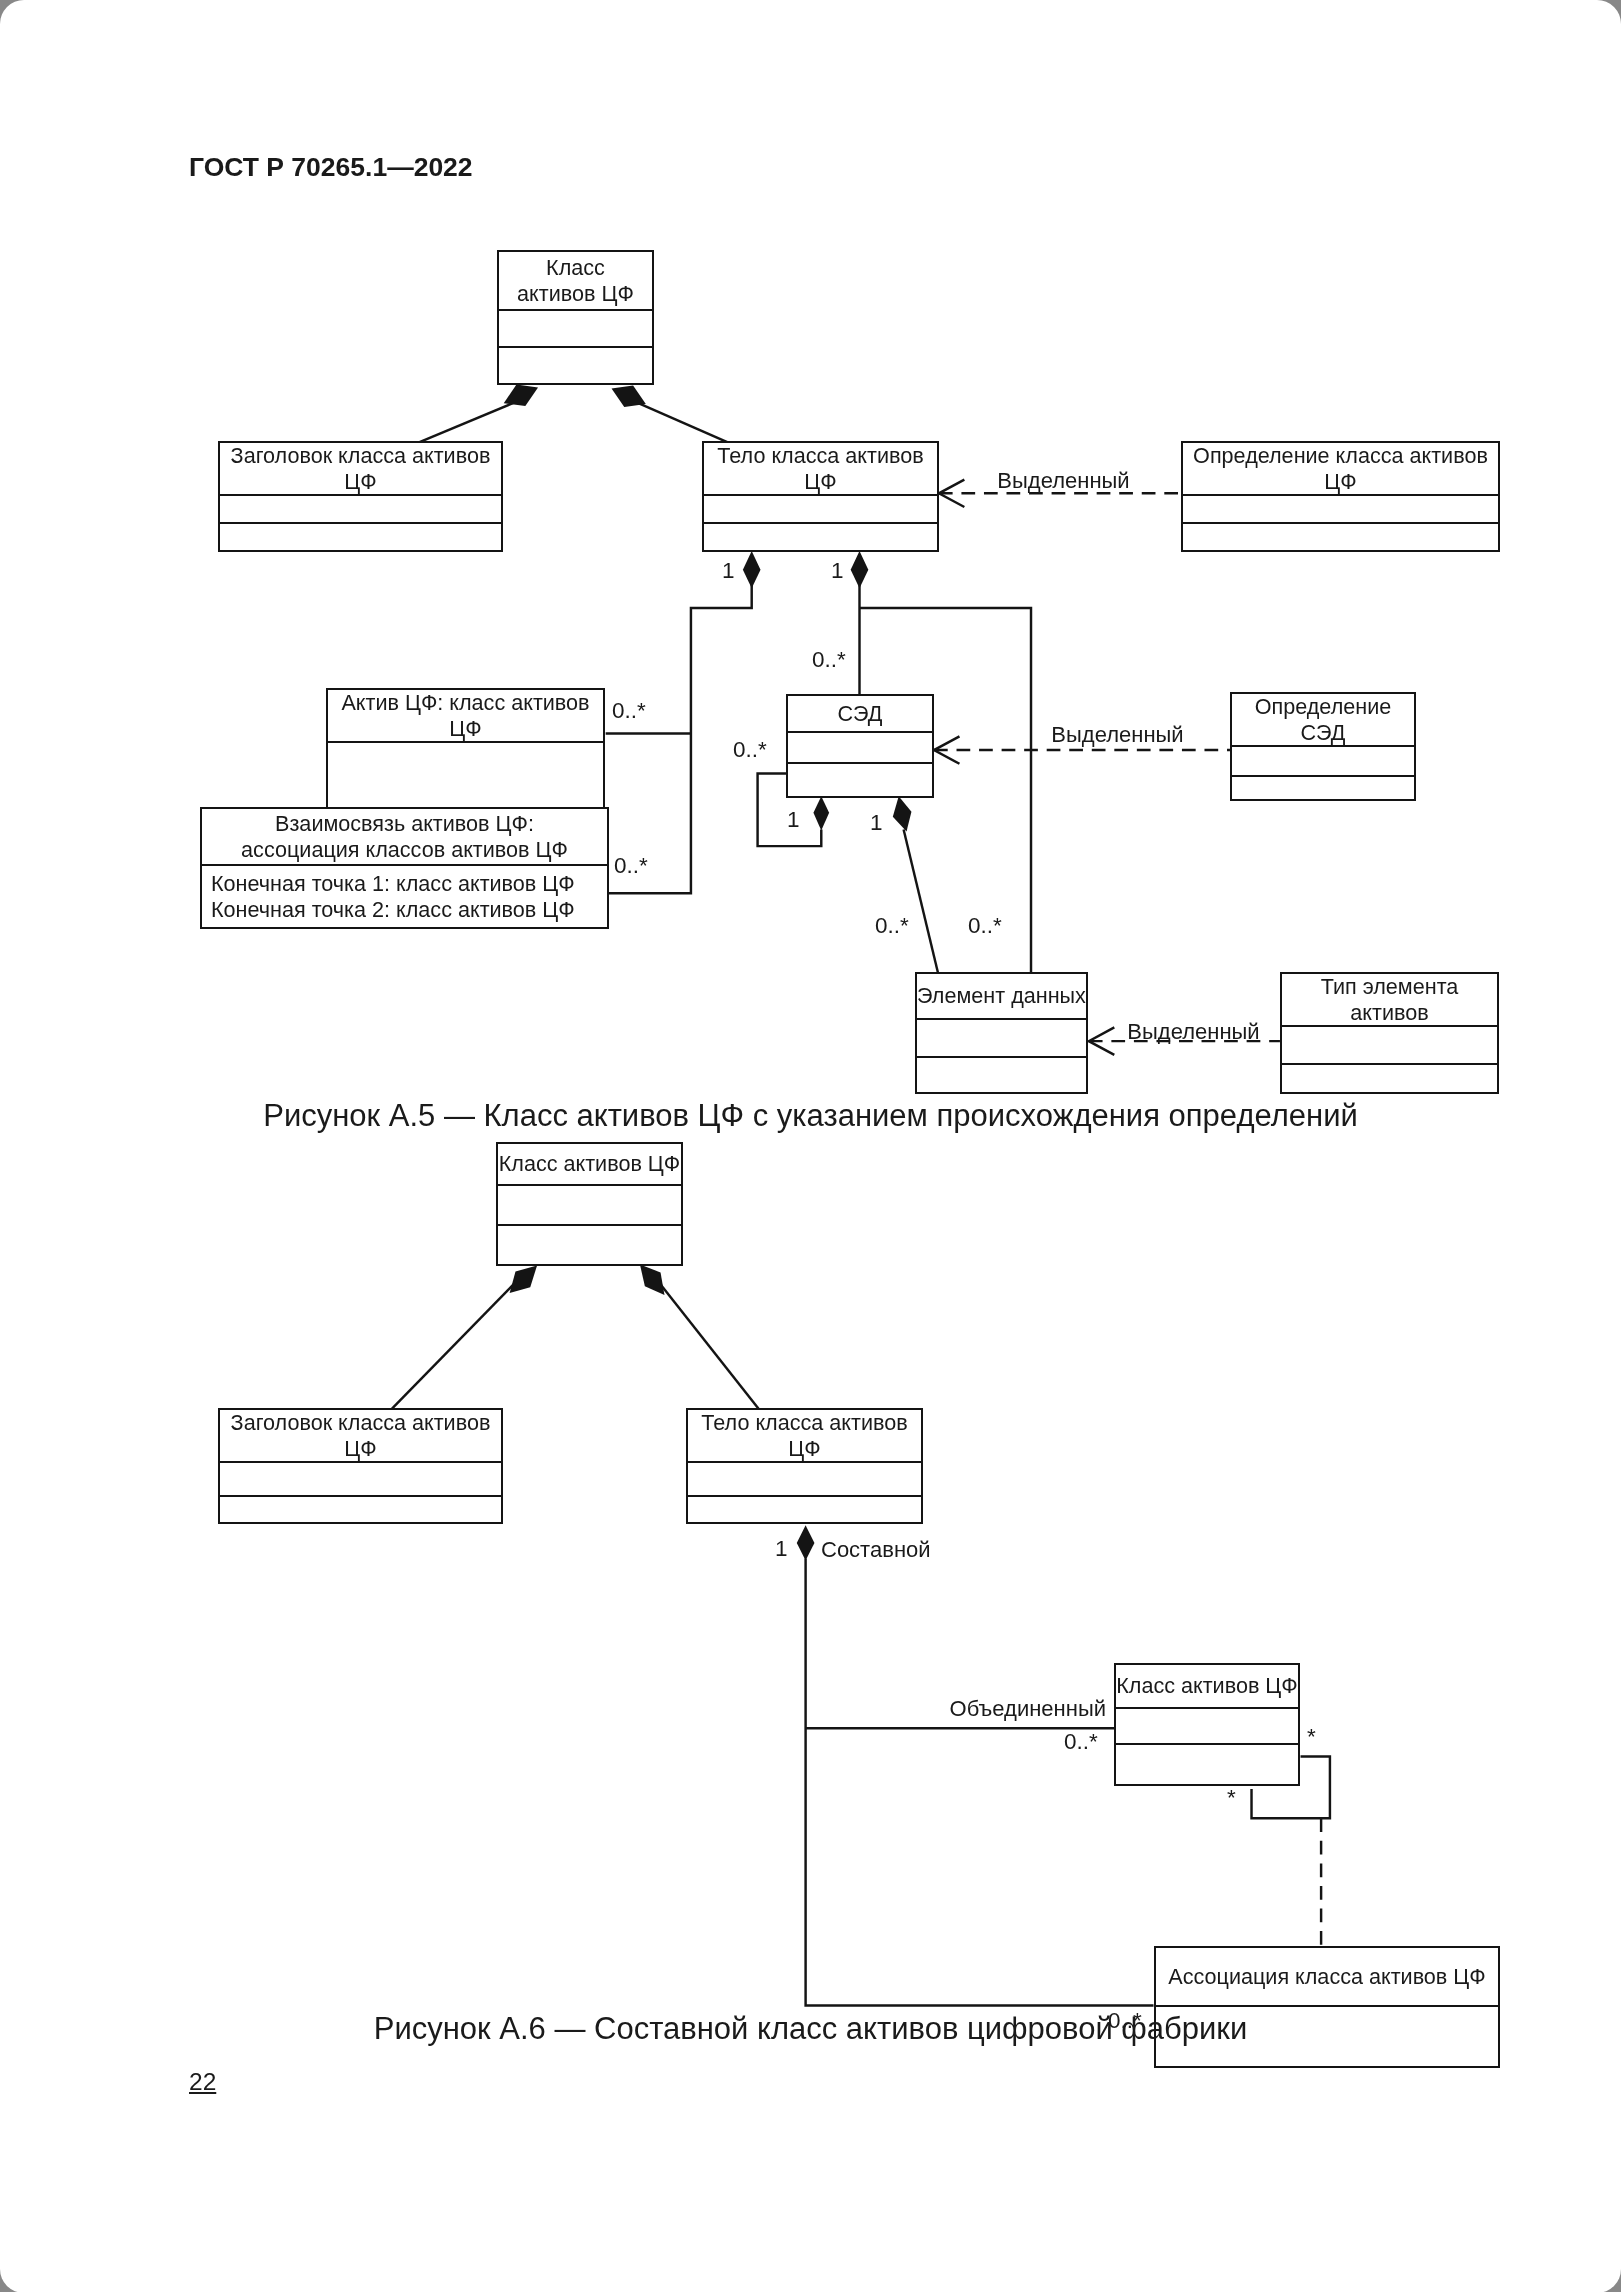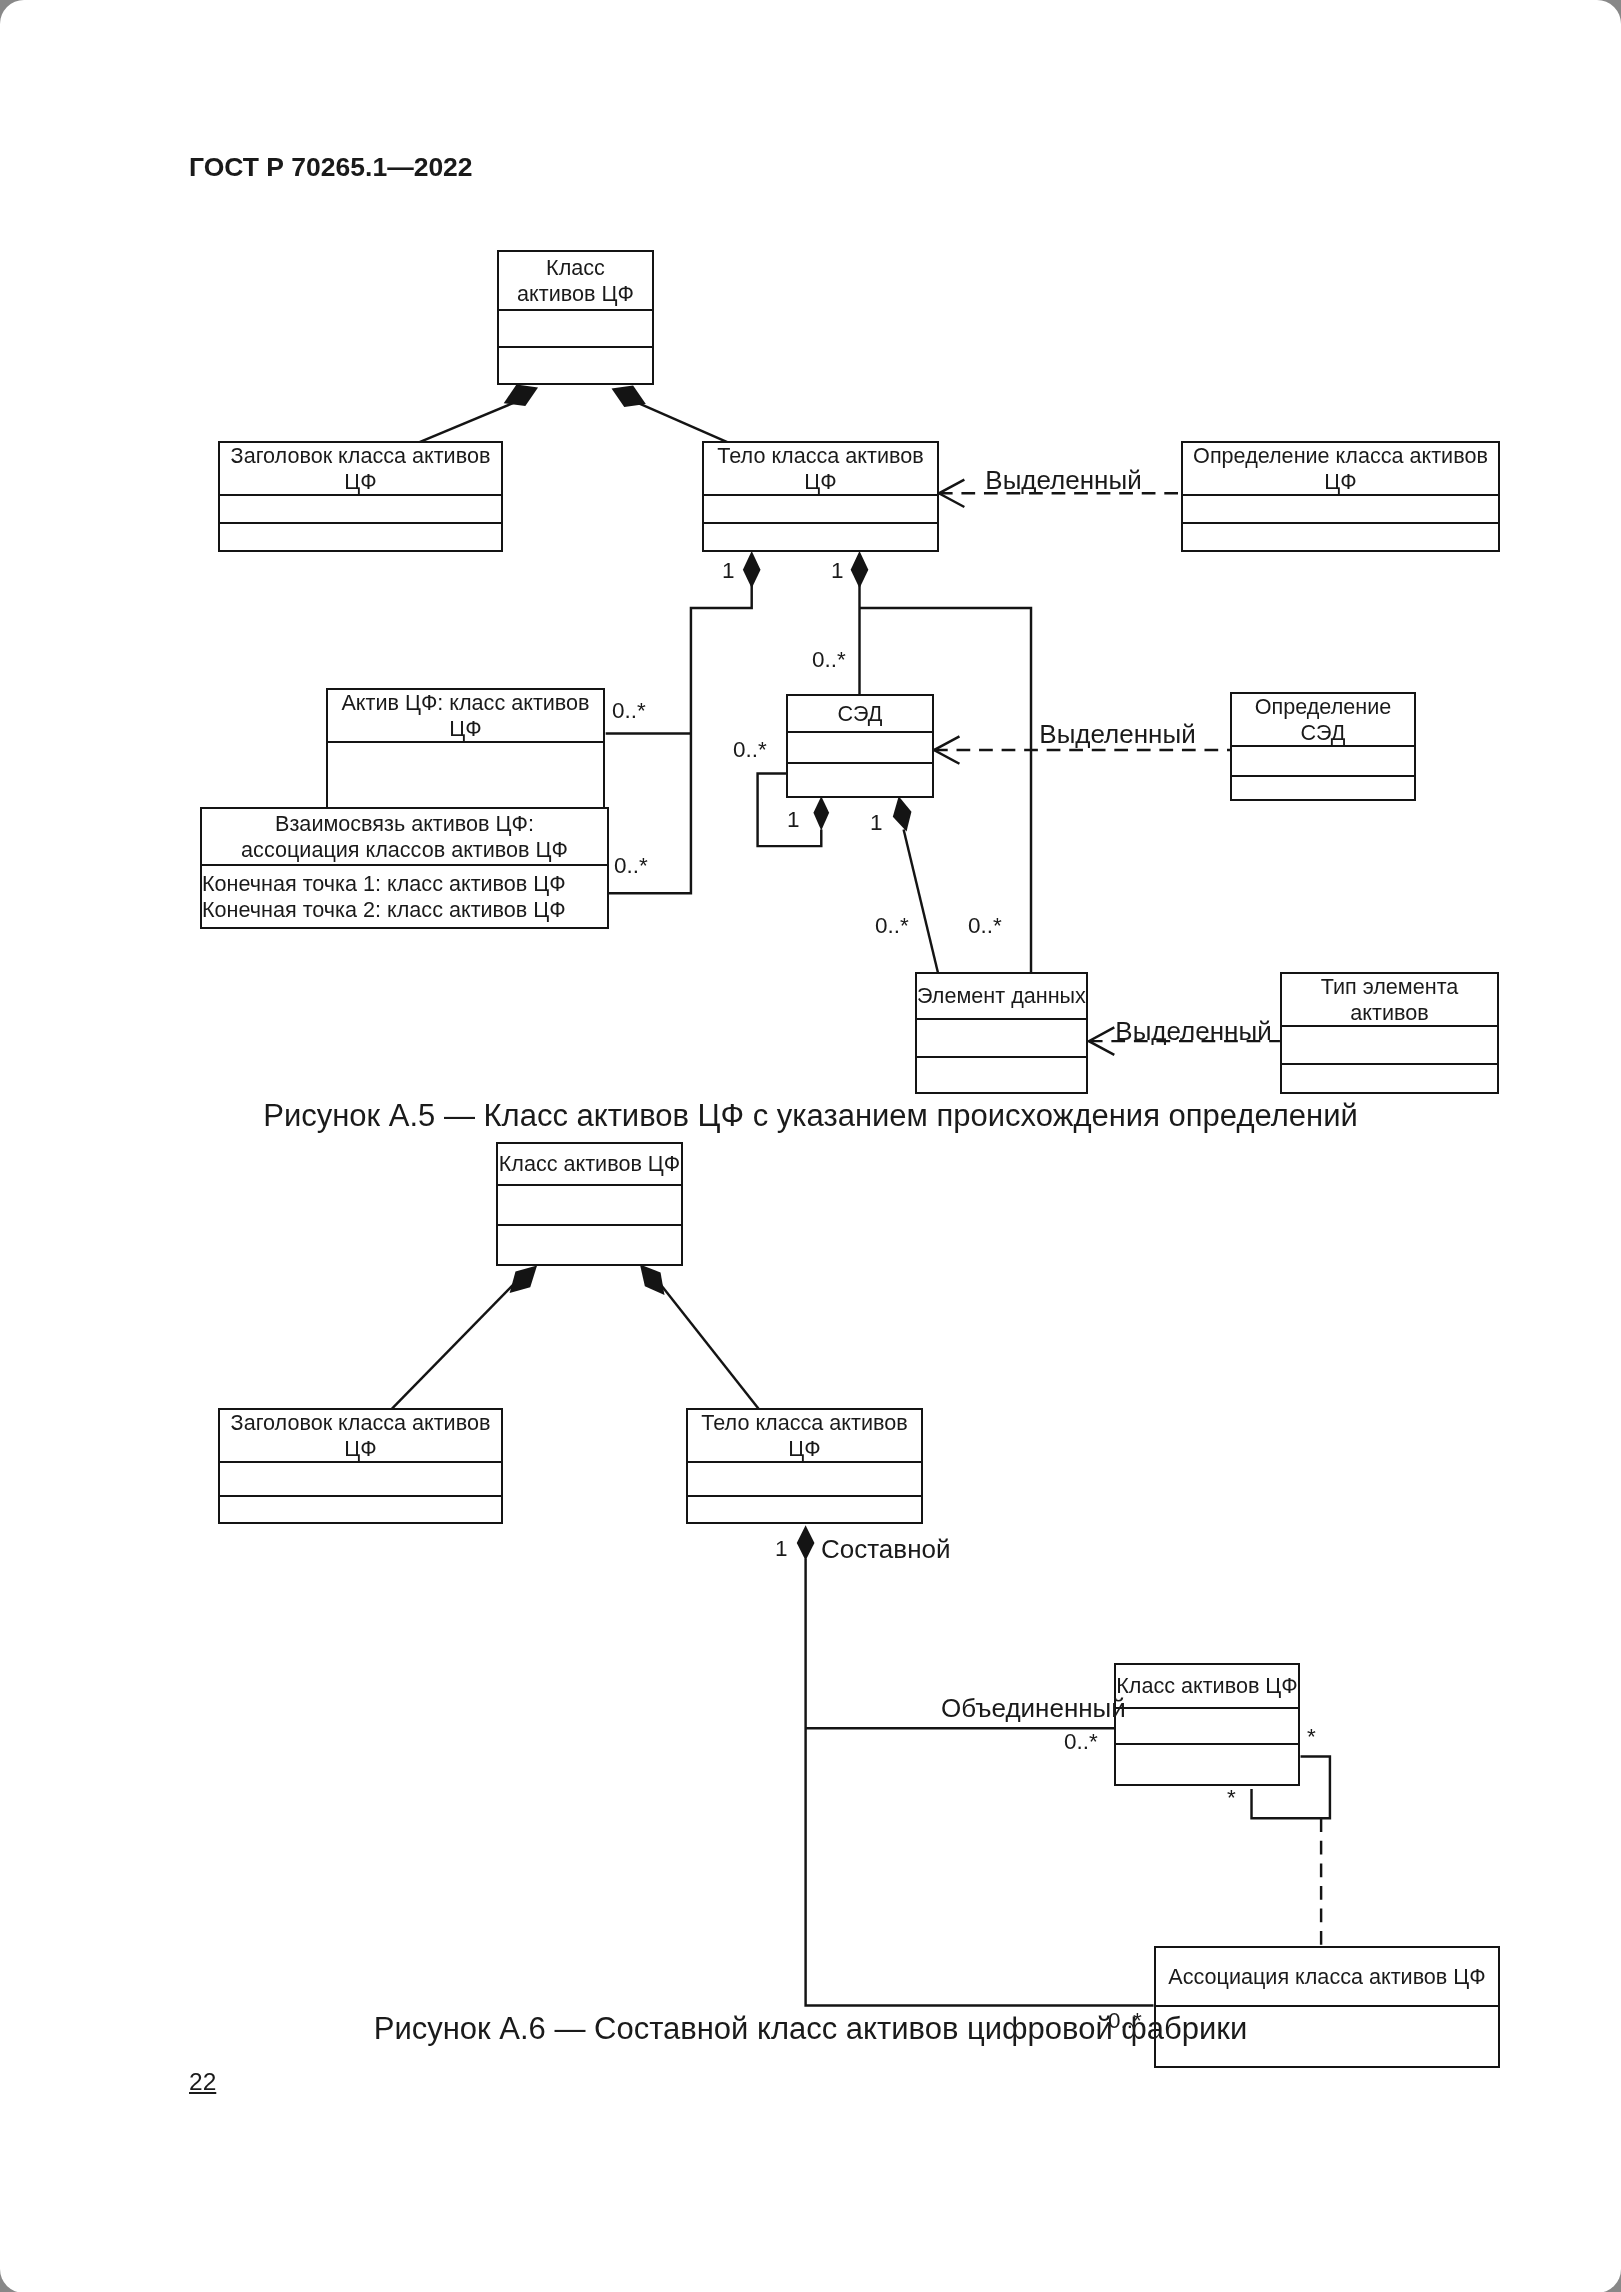--- a/index.html
+++ b/index.html
@@ -6,22 +6,22 @@
   .page{position:relative;width:1621px;height:2293px;background:#ffffff;
         font-family:"Liberation Sans", sans-serif;color:#1a1a1a;overflow:hidden;border-radius:24px;}
   .layer{position:absolute;left:0;top:0;}
   .ubox{position:absolute;border:2.9px solid #141414;background:#fff;box-sizing:border-box;
         display:flex;flex-direction:column;}
   .comp{box-sizing:border-box;display:flex;align-items:center;justify-content:center;
         font-size:21.6px;line-height:25.5px;text-align:center;flex:1 1 auto;}
   .comp + .comp{border-top:2.9px solid #141414;}
   .comp.twoline{flex-direction:column;}
   .comp.attrs{flex-direction:column;align-items:flex-start;justify-content:center;
-        padding-left:0;text-align:left;}
-  .lbl{position:absolute;font-size:26px;line-height:25.5px;white-space:nowrap;}
+        padding-left:9px;text-align:left;}
+  .lbl{position:absolute;font-size:22px;line-height:25.5px;white-space:nowrap;}
   .mult{position:absolute;font-size:22.5px;line-height:23.5px;white-space:nowrap;}
   .caption{position:absolute;left:0;width:1621px;text-align:center;font-size:31px;}
   .hdr{position:absolute;font-size:26.5px;font-weight:bold;}
   .pgnum{position:absolute;font-size:24.5px;text-decoration:underline;}
 </style>
 </head>
 <body>
 
 <div class="page">
 

